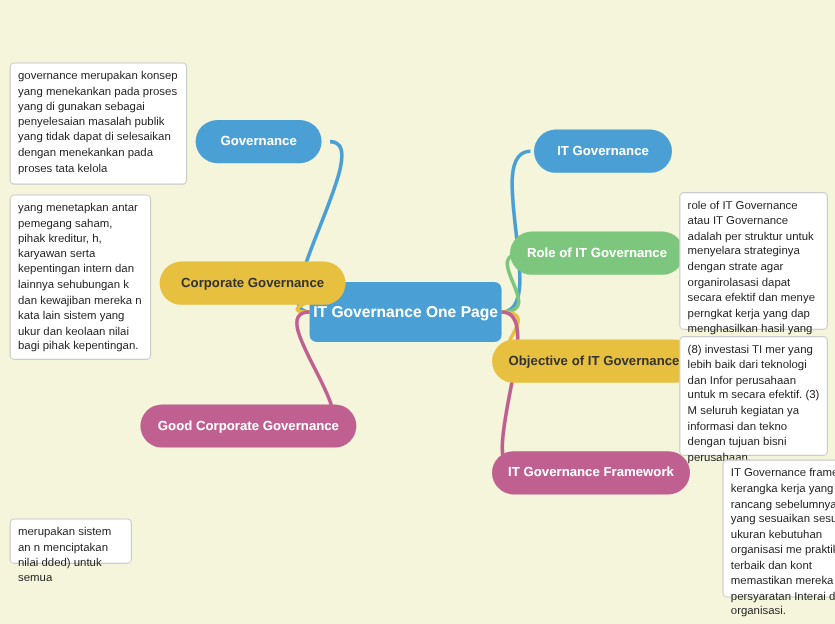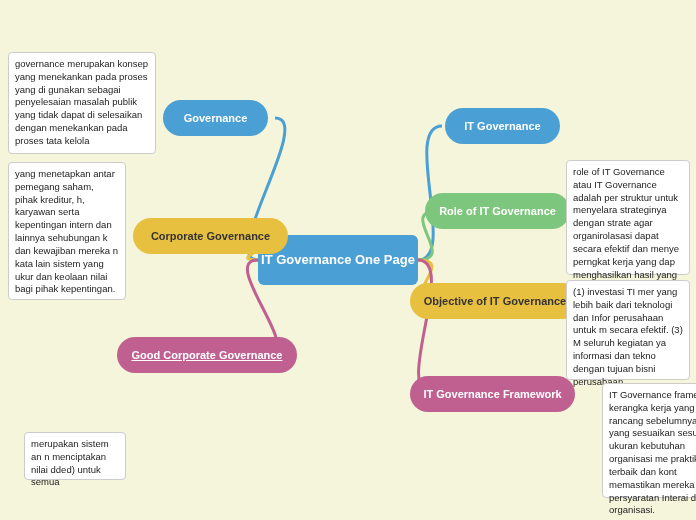--- a/index.html
+++ b/index.html
@@ -91,31 +91,31 @@
   <div class="node node-secondary" style="left:410px; top:376px; width:165px; height:36px; background:#c06090; color:white;">
     <span>IT Governance Framework</span>
   </div>
 
   <div class="node node-secondary" style="left:163px; top:100px; width:105px; height:36px; background:#4a9fd4; color:white;">
     <span>Governance</span>
   </div>
   <div class="node node-secondary" style="left:133px; top:218px; width:155px; height:36px; background:#e8c040; color:#333;">
     <span>Corporate Governance</span>
   </div>
-  <div class="node node-secondary" style="left:117px; top:337px; width:180px; height:36px; background:#c06090; color:white;text-decoration:underline;">
+  <div class="node node-secondary" style="left:117px; top:337px; width:180px; height:36px; background:#c06090; color:white;">
     <span>Good Corporate Governance</span>
   </div>
 
   <div class="text-box" style="left:8px; top:52px; width:148px; height:102px;">governance merupakan konsep yang menekankan pada proses yang di gunakan sebagai penyelesaian masalah publik yang tidak dapat di selesaikan dengan menekankan pada proses tata kelola</div>
 
   <div class="text-box" style="left:8px; top:162px; width:118px; height:138px;">yang menetapkan antar pemegang saham, pihak kreditur, h, karyawan serta kepentingan intern dan lainnya sehubungan k dan kewajiban mereka n kata lain sistem yang ukur dan keolaan nilai bagi pihak kepentingan.</div>
 
 
-  <div class="text-box" style="left:24px; top:432px; width:102px; height:48px;">merupakan sistem an
+  <div class="text-box" style="left:8px; top:432px; width:102px; height:38px;">merupakan sistem an
 n menciptakan nilai dded) untuk semua</div>
 
 
   <div class="text-box" style="left:566px; top:160px; width:124px; height:115px;">role of IT Governance atau IT Governance adalah per struktur untuk menyelara strateginya dengan strate agar organirolasasi dapat secara efektif dan menye perngkat kerja yang dap menghasilkan hasil yang ukur dalam mencapai stra tujuannya.</div>
 
-  <div class="text-box" style="left:566px; top:280px; width:124px; height:100px;">(1) investasi TI mer yang lebih baik dari teknologi dan Infor perusahaan untuk m secara efektif. (3) M seluruh kegiatan ya informasi dan tekno dengan tujuan bisni perusahaan.</div>
+  <div class="text-box" style="left:566px; top:280px; width:124px; height:100px;">(8) investasi TI mer yang lebih baik dari teknologi dan Infor perusahaan untuk m secara efektif. (3) M seluruh kegiatan ya informasi dan tekno dengan tujuan bisni perusahaan.</div>
 
   <div class="text-box" style="left:566px; top:383px; width:124px; height:115px;margin-left:36px;">IT Governance framework kerangka kerja yang tela rancang sebelumnya yang sesuaikan sesuai ukuran kebutuhan organisasi me praktik terbaik dan kont memastikan mereka me persyaratan Interai dan organisasi.</div>
 </div>
 
 </body></html>

